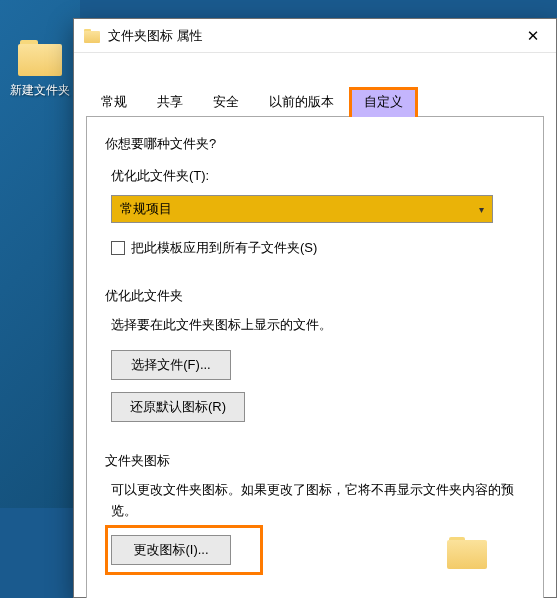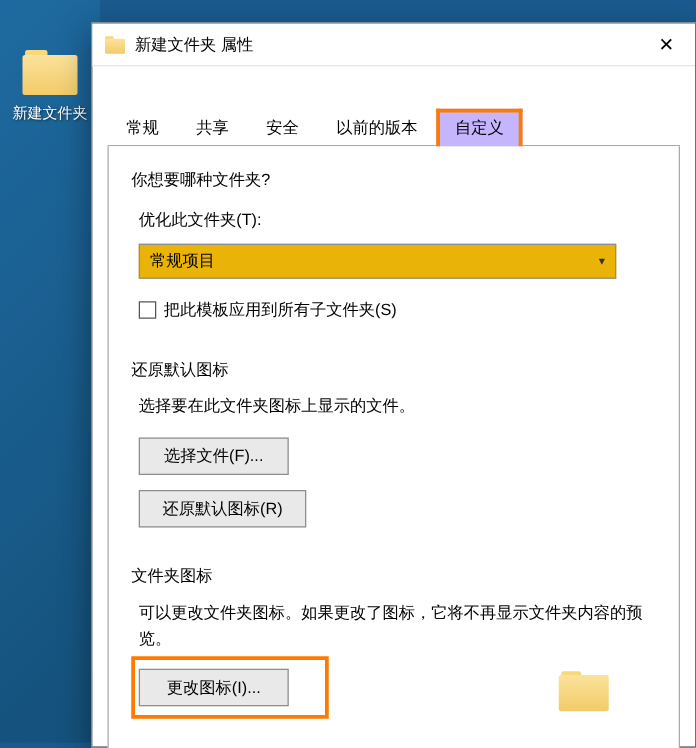--- a/index.html
+++ b/index.html
@@ -7,21 +7,21 @@
     margin: 0;
     width: 557px;
     height: 598px;
     font-family: "Microsoft YaHei", "Segoe UI", sans-serif;
     font-size: 12px;
     overflow: hidden;
     background: #1a5a8e;
   }
   .desktop {
     position: absolute;
-    left: 0; top: 0; width: 80px; height: 594px;
+    left: 0; top: 0; width: 80px; height: 508px;
     background: linear-gradient(135deg, #1e6aa0 0%, #14507a 100%);
   }
   .desk-icon {
     position: absolute;
     left: 8px; top: 40px;
     width: 64px;
     text-align: center;
     color: #fff;
     font-size: 12px;
   }
@@ -239,21 +239,21 @@
 <div class="desktop">
   <div class="desk-icon">
     <div class="desk-folder"></div>
     <div class="desk-label">新建文件夹</div>
   </div>
 </div>
 
 <div class="dialog">
   <div class="titlebar">
     <div class="title-icon"></div>
-    <div class="title-text">新建文件夹 属性</div>
+    <div class="title-text">文件夹图标 属性</div>
     <div class="close-btn">
       <span>✕</span>
     </div>
   </div>
 
   <div class="tabs-wrap">
     <div class="tabs">
       <div class="tab">常规</div>
       <div class="tab">共享</div>
       <div class="tab">安全</div>
@@ -270,21 +270,21 @@
         <span>常规项目</span>
         <span class="chev">▾</span>
       </div>
 
       <div class="chk-row">
         <div class="chk"></div>
         <span>把此模板应用到所有子文件夹(S)</span>
       </div>
 
       <div class="group">
-        <div class="group-title">还原默认图标</div>
+        <div class="group-title">优化此文件夹</div>
         <div class="group-desc">选择要在此文件夹图标上显示的文件。</div>
         <div class="btn">
           <span>选择文件(F)...</span>
         </div>
         <div style="height:12px"></div>
         <div class="btn">
           <span>还原默认图标(R)</span>
         </div>
       </div>
 

